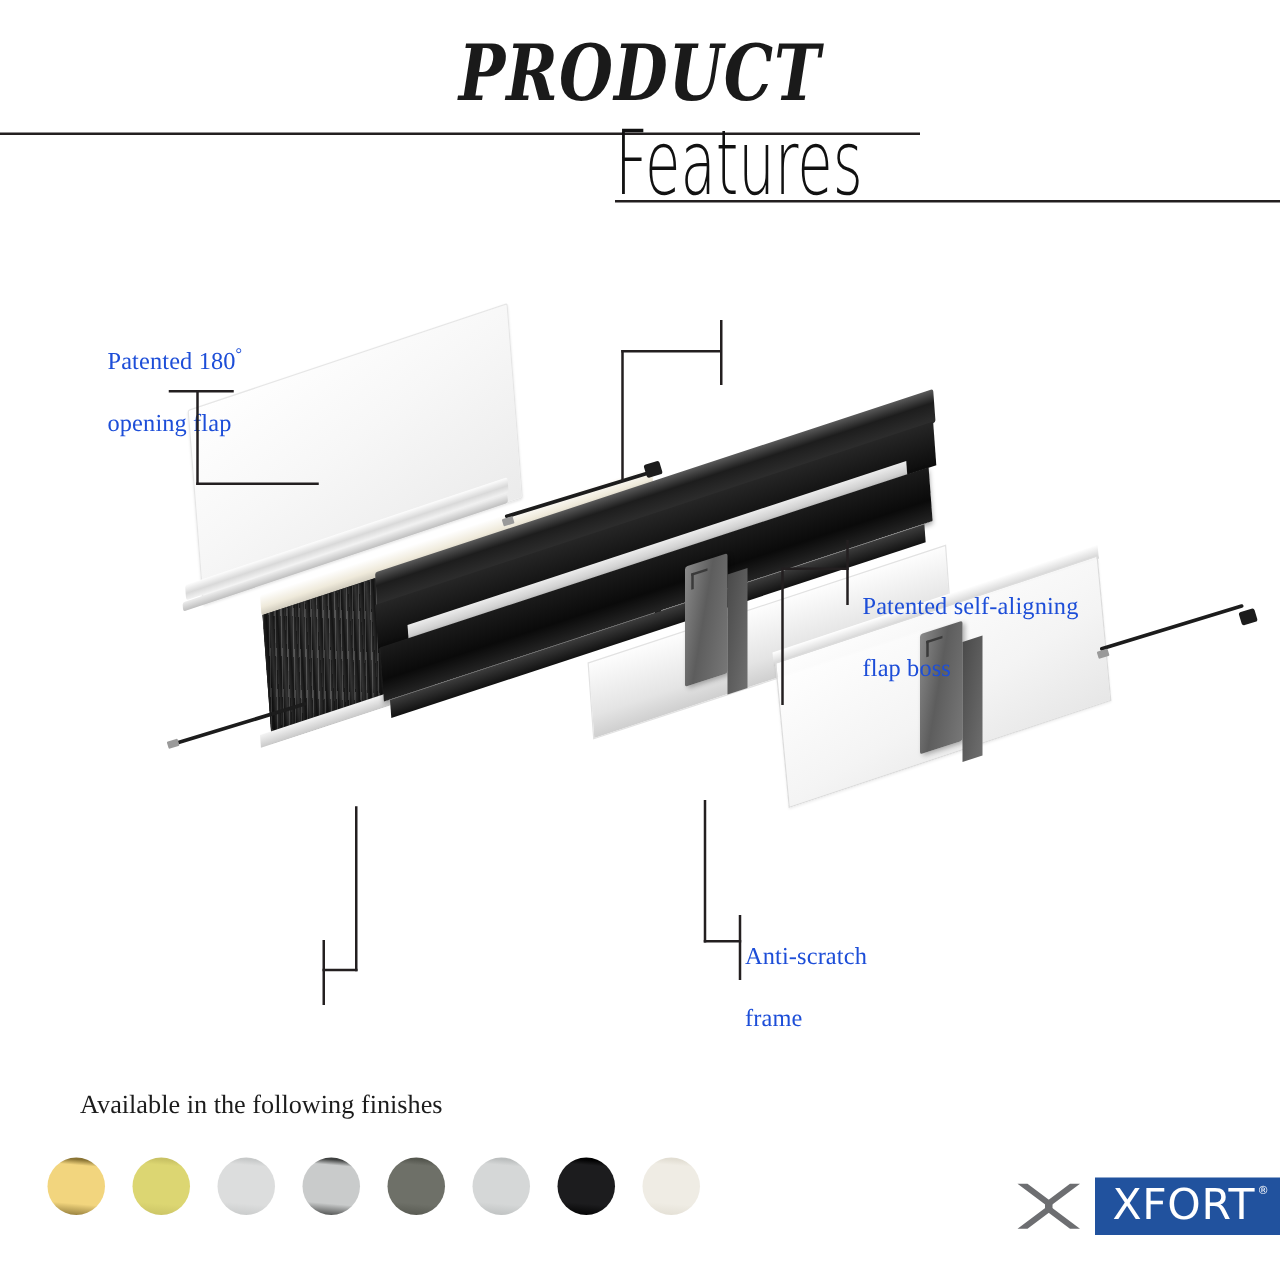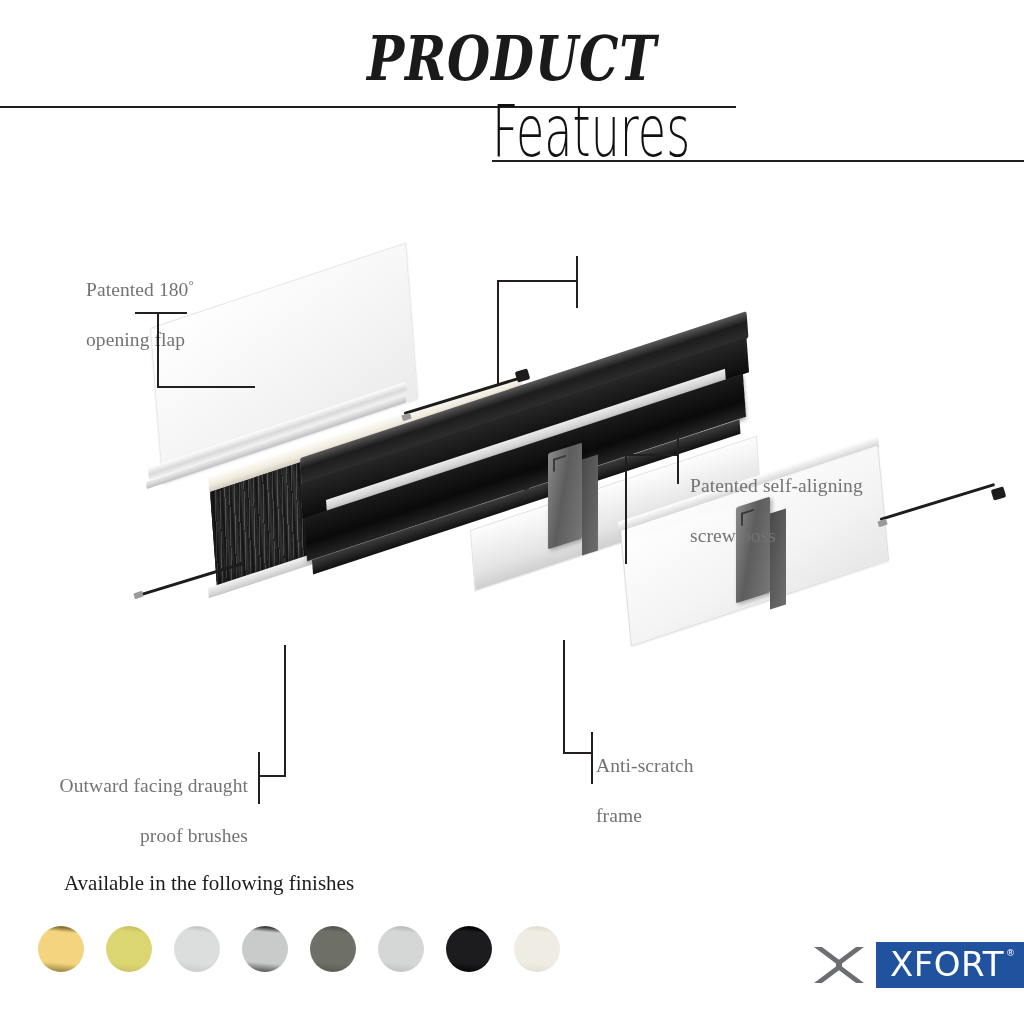--- a/index.html
+++ b/index.html
@@ -47,21 +47,21 @@
     white-space:nowrap;
     color:#111;
   }
 
   
   .label{
     position:absolute;
     font-family:"Liberation Serif", serif;
     font-size:19.5px;
     line-height:25px;
-    color:#737373;
+    color:#1d4ed8;
     white-space:pre-line;
     letter-spacing:.1px;
   }
   .label.right-align{text-align:right;}
   .deg{font-size:13px;vertical-align:super;line-height:0;}
 
   
   .ln{position:absolute;background:#231f20;}
   .ln.h{height:2px;}
   .ln.v{width:2px;}
@@ -296,30 +296,26 @@
   <div class="ln h" style="left:135px;top:312px;width:52px;"></div>
   <div class="ln v" style="left:157px;top:312px;height:76px;"></div>
   <div class="ln h" style="left:157px;top:386px;width:98px;"></div>
 
   <div class="ln v" style="left:576px;top:256px;height:52px;"></div>
   <div class="ln h" style="left:497px;top:280px;width:80px;"></div>
   <div class="ln v" style="left:497px;top:280px;height:105px;"></div>
 
   <div class="label" style="left:690px;top:448px;width:300px;">
     <span>Patented self-aligning</span><br>
-    <span>screw boss</span>
+    <span>flap boss</span>
   </div>
   <div class="ln v" style="left:677px;top:432px;height:52px;"></div>
   <div class="ln h" style="left:625px;top:454px;width:54px;"></div>
   <div class="ln v" style="left:625px;top:454px;height:110px;"></div>
 
-  <div class="label right-align" style="left:0px;top:748px;width:248px;">
-    <span>Outward facing draught</span><br>
-    <span>proof brushes</span>
-  </div>
   <div class="ln v" style="left:258px;top:752px;height:52px;"></div>
   <div class="ln h" style="left:258px;top:775px;width:28px;"></div>
   <div class="ln v" style="left:284px;top:645px;height:132px;"></div>
 
   <div class="label" style="left:596px;top:728px;width:220px;">
     <span>Anti-scratch</span><br>
     <span>frame</span>
   </div>
   <div class="ln v" style="left:591px;top:732px;height:52px;"></div>
   <div class="ln h" style="left:563px;top:752px;width:30px;"></div>

